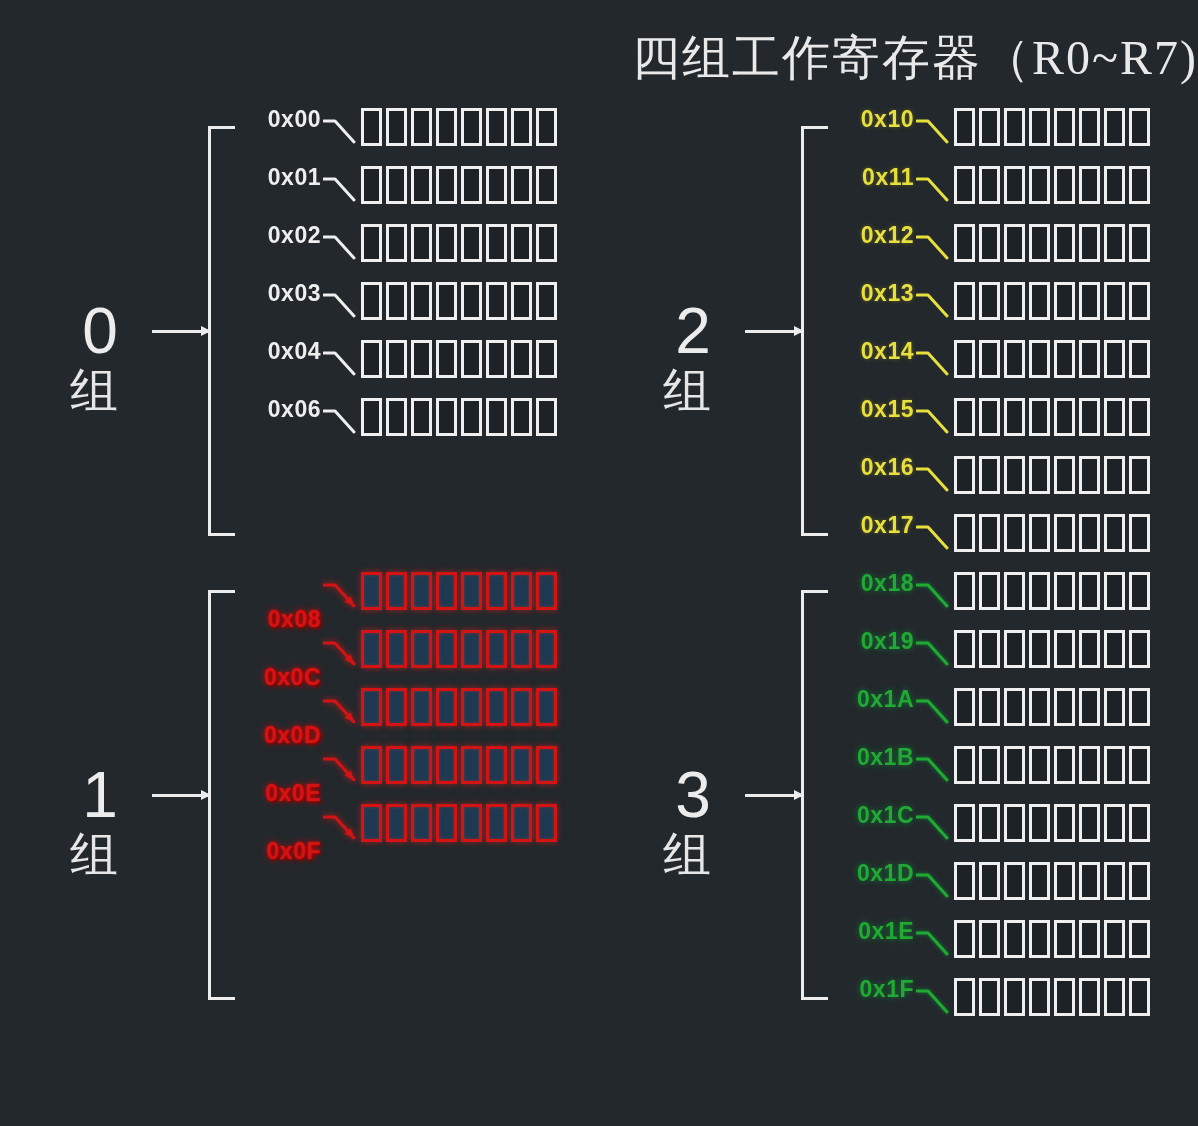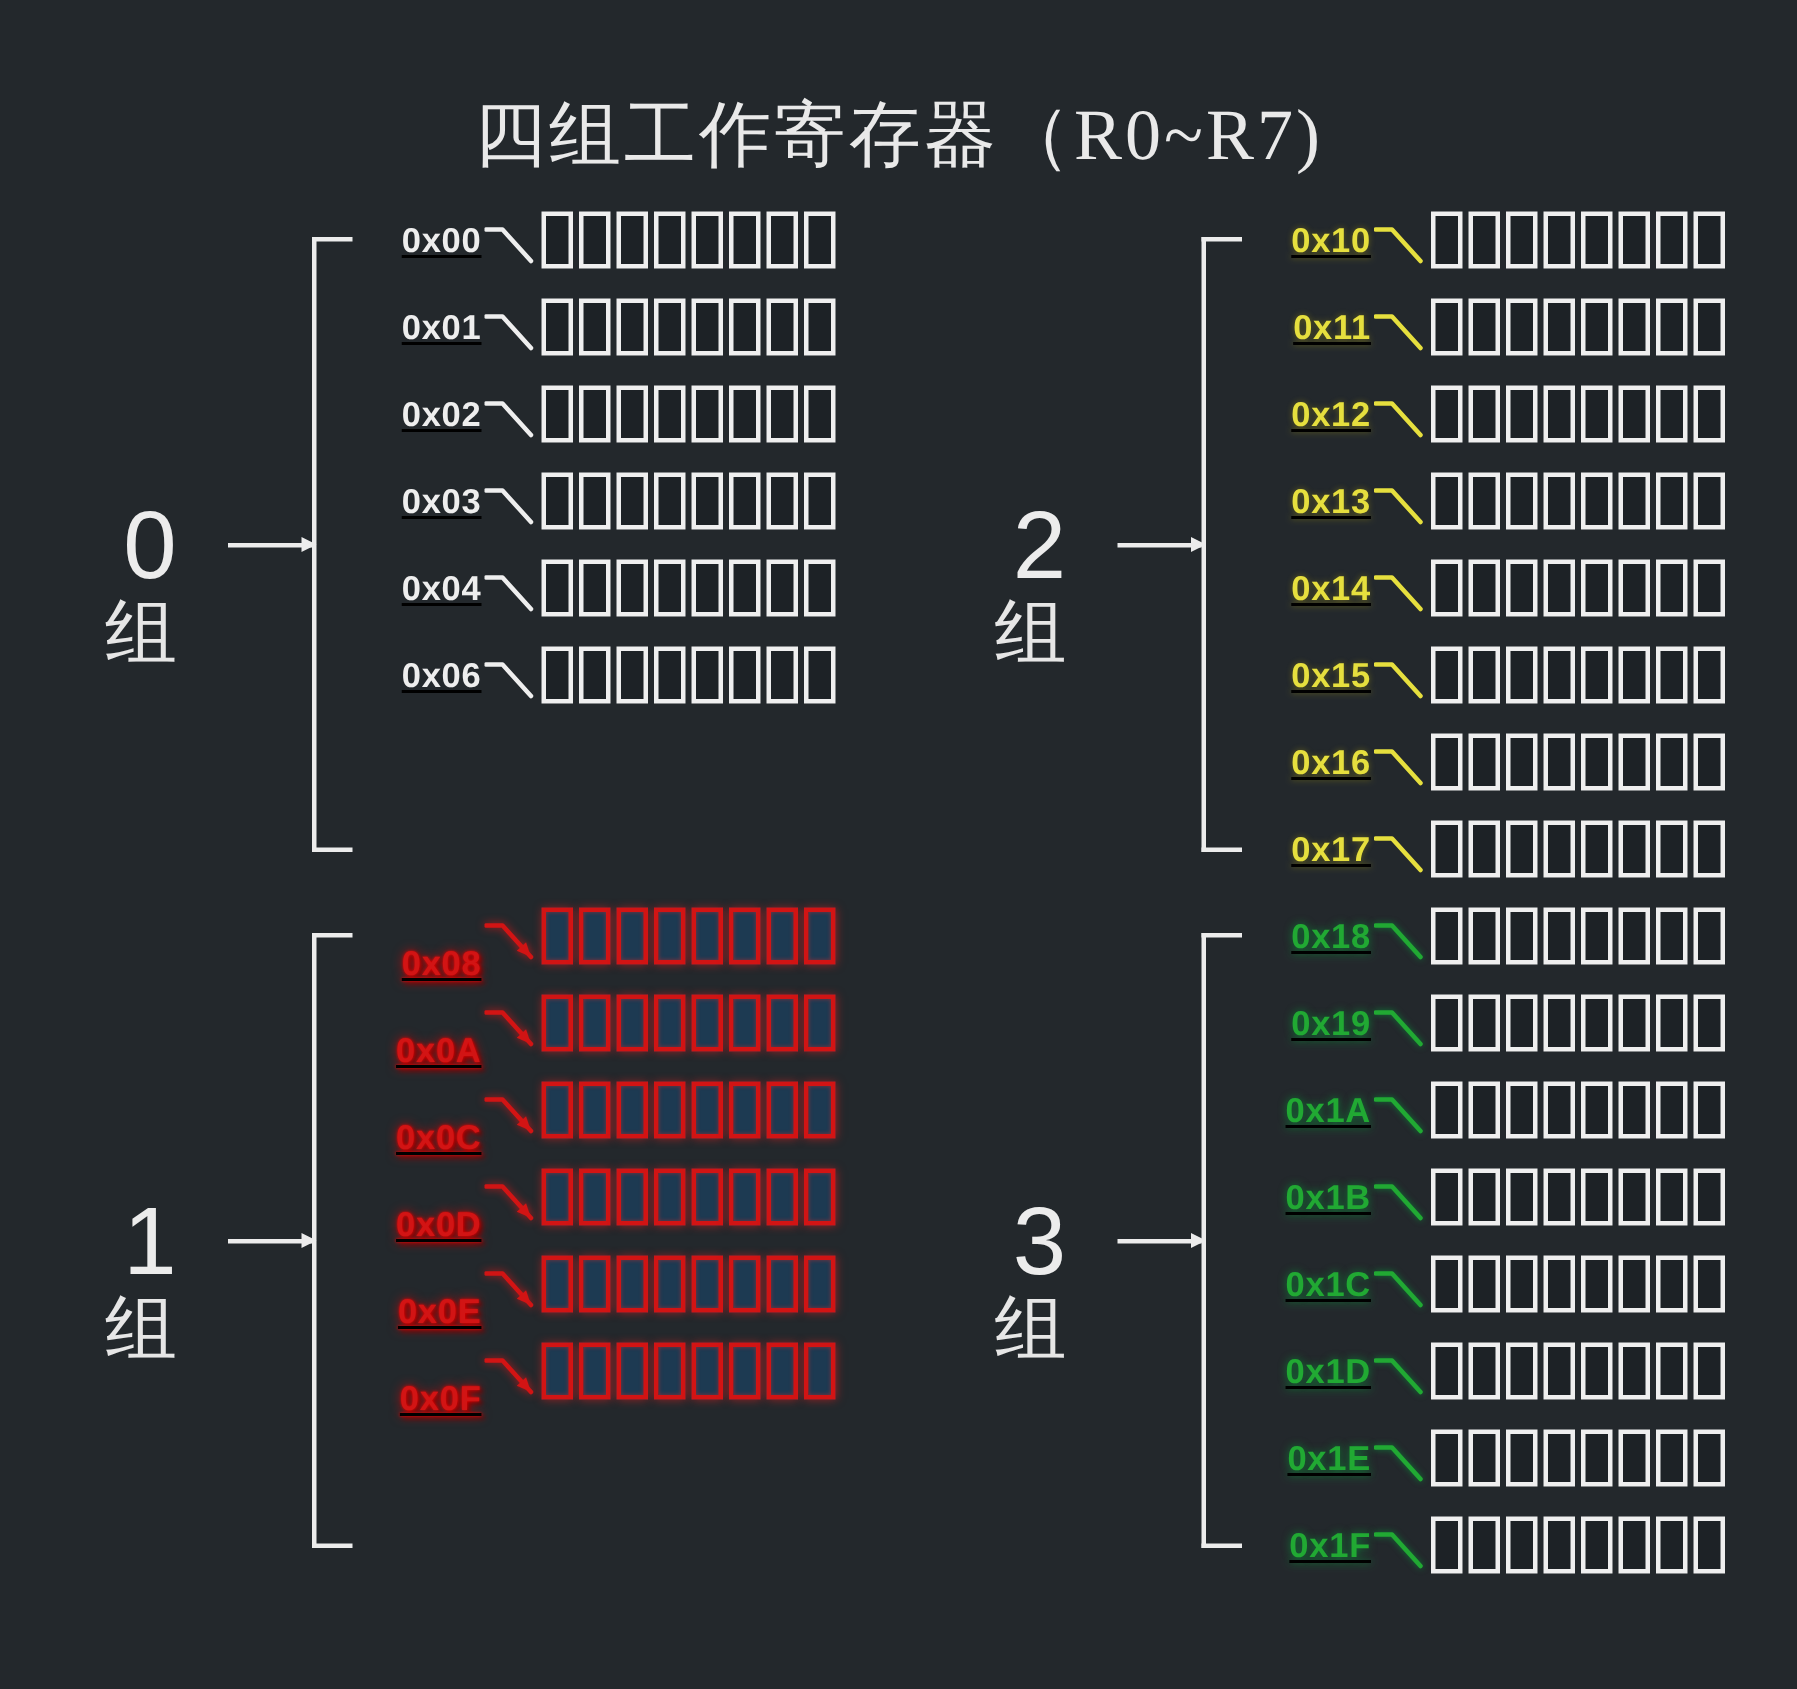--- a/index.html
+++ b/index.html
@@ -4,22 +4,22 @@
 <style>
   html,body{margin:0;padding:0;}
   body{
     width:1198px;height:1126px;
     background:#23282c;
     font-family:"Liberation Sans",sans-serif;
     overflow:hidden;
   }
   .canvas{width:1198px;height:1126px;position:relative;}
   .title{
-    padding-top:58px;margin:0 0 18px 0;
-    text-align:center;
+    padding-top:26px;margin:0 0 18px 0;
+    text-align:right;
     font-family:"Liberation Serif",serif;
     font-size:48px;font-weight:500;letter-spacing:2px;
     color:#e9e9e9;
   }
   .grid{
     display:grid;
     grid-template-columns:auto auto;
     column-gap:84px;row-gap:18px;
     justify-content:center;
   }
@@ -45,21 +45,21 @@
     border-left:10px solid #ececec;
     border-top:5.5px solid transparent;
     border-bottom:5.5px solid transparent;
   }
   .bracket{
     width:24px;flex:0 0 24px;
     margin:18px 0;
     border:3px solid #ececec;border-right:none;
   }
   .rows{display:flex;flex-direction:column;gap:18px;padding-left:24px;}
-  .reg-row{display:flex;align-items:center;height:40px;text-decoration:underline;}
+  .reg-row{display:flex;align-items:flex-start;height:40px;}
   .addr{
     width:62px;flex:0 0 62px;text-align:right;
     font-size:23px;font-weight:bold;letter-spacing:0.5px;
     color:var(--accent,#eee);line-height:1;
   }
   .leader{flex:0 0 36px;margin:0 2px;color:var(--accent,#eee);}
   .leader-arrow{display:none;}
   .bits{display:flex;gap:4px;}
   .bit{
     box-sizing:border-box;
@@ -382,37 +382,20 @@
               <div class="bit"></div>
               <div class="bit"></div>
               <div class="bit"></div>
               <div class="bit"></div>
               <div class="bit"></div>
               <div class="bit"></div>
             </div>
   </div>
 
 
-  <div class="reg-row">
-    <span class="addr">0x0A</span>
-    <svg class="leader" width="36" height="40" viewBox="0 0 36 40">
-      <path d="M1 13 L12 13 L31 34" fill="none" stroke="currentColor" stroke-width="3" stroke-linecap="round" stroke-linejoin="round"></path>
-      <path class="leader-arrow" d="M31 34 L21.5 29.8 L27.7 24.2 Z" fill="currentColor"></path>
-    </svg>
-    <div class="bits">
-              <div class="bit"></div>
-              <div class="bit"></div>
-              <div class="bit"></div>
-              <div class="bit"></div>
-              <div class="bit"></div>
-              <div class="bit"></div>
-              <div class="bit"></div>
-              <div class="bit"></div>
-            </div>
-  </div>
 
 
   <div class="reg-row">
     <span class="addr">0x0C</span>
     <svg class="leader" width="36" height="40" viewBox="0 0 36 40">
       <path d="M1 13 L12 13 L31 34" fill="none" stroke="currentColor" stroke-width="3" stroke-linecap="round" stroke-linejoin="round"></path>
       <path class="leader-arrow" d="M31 34 L21.5 29.8 L27.7 24.2 Z" fill="currentColor"></path>
     </svg>
     <div class="bits">
               <div class="bit"></div>

